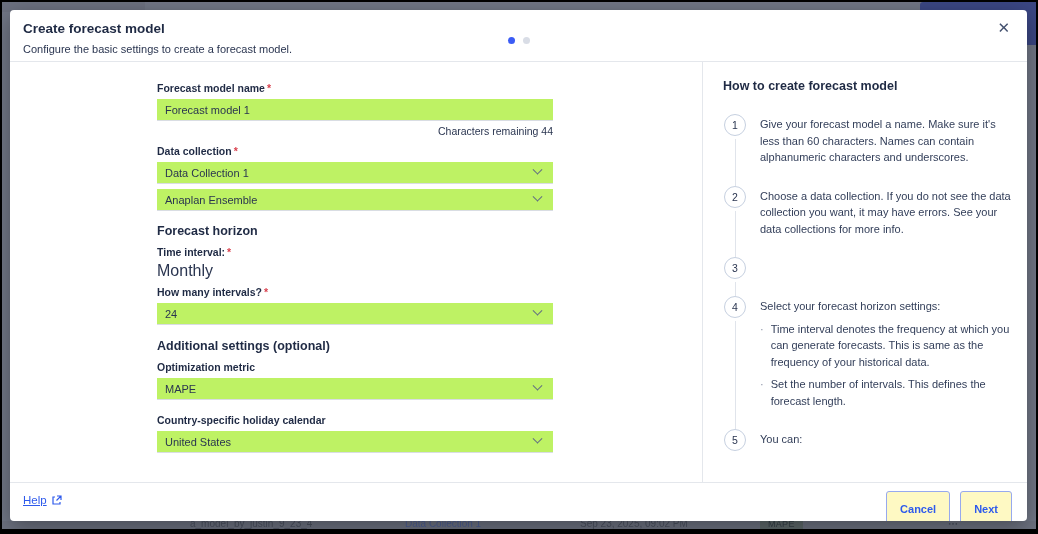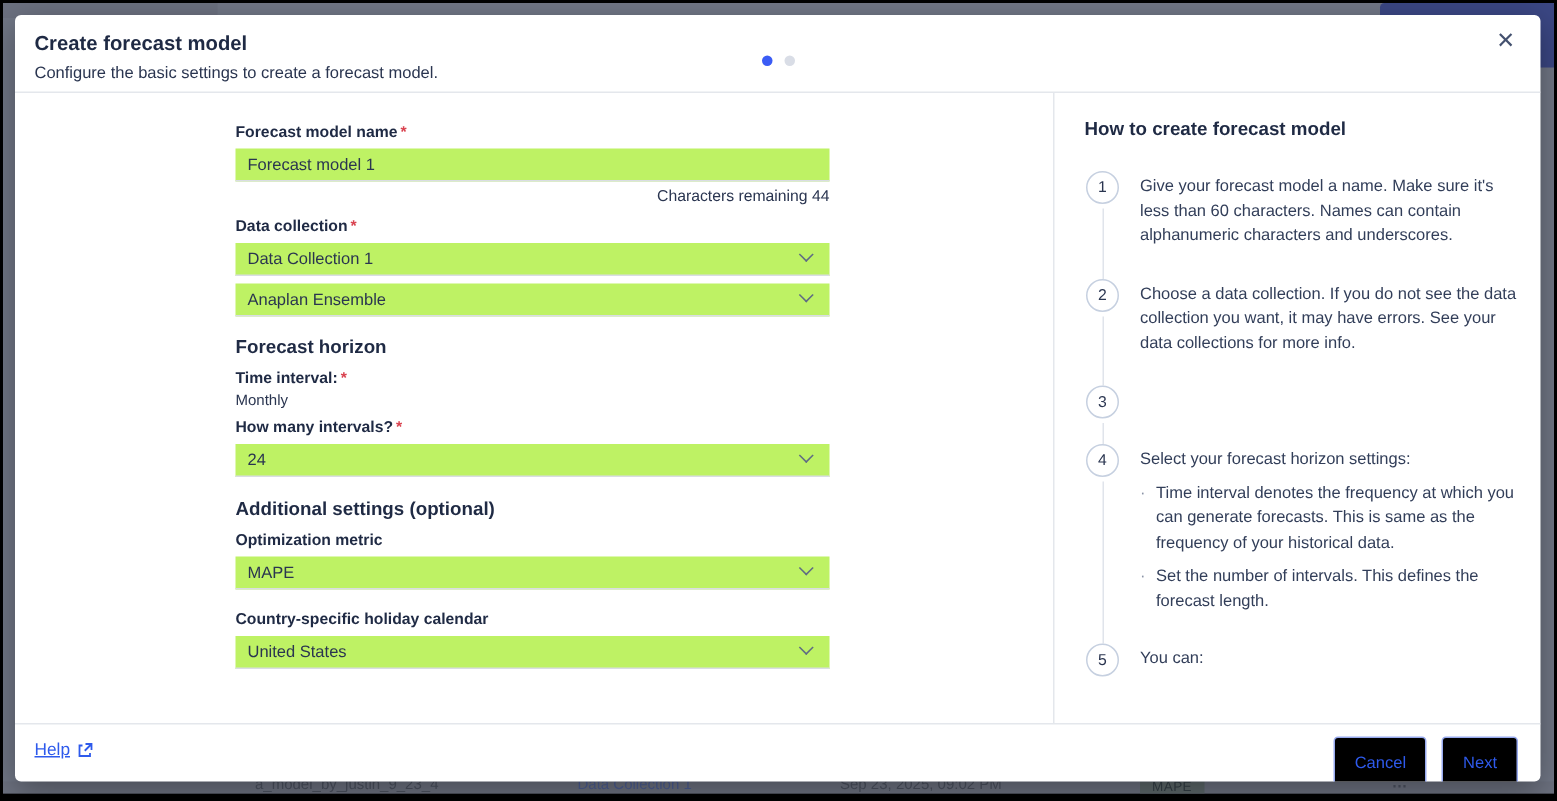--- a/index.html
+++ b/index.html
@@ -4,21 +4,21 @@
 <style>
   * { margin:0; padding:0; box-sizing:border-box; }
   html,body { width:1038px; height:534px; }
   body { background:#000; position:relative; font-family:"Liberation Sans", sans-serif; overflow:hidden; }
 
   .viewport { position:absolute; left:2px; top:2px; right:2px; bottom:5px; background:#717786; overflow:hidden; }
   .topbar-seam { position:absolute; left:0; top:0; width:143px; height:10px; background:#6c7180; }
   .bg-top-button { position:absolute; left:918px; top:0; width:118px; height:43px; background:#3b4784; border-radius:3px 3px 0 0; }
 
   .bg-table-row { position:absolute; left:0; right:0; bottom:0; height:8px; background:#6d7280; overflow:hidden; }
-  .bg-cell { position:absolute; top:-3px; font-size:10px; color:#4c5260; white-space:nowrap; }
+  .bg-cell { position:absolute; top:-3px; font-size:10px; color:#4c5260; white-space:nowrap;margin-left:20px; }
   .bg-cell.name { left:168px; }
   .bg-cell.collection { left:383px; color:#4d5e93; }
   .bg-cell.date { left:558px; }
   .bg-ready { position:absolute; left:758px; top:-4px; background:#5d686a; color:#343f46; font-size:9px; padding:2px 8px 4px; border-radius:2px; letter-spacing:.3px; }
   .bg-cell.menu { left:926px; font-weight:bold; letter-spacing:1px; }
 
   
   .modal { position:absolute; left:8px; top:8px; width:1017px; height:511px; background:#fff; border-radius:4px; box-shadow:0 6px 22px rgba(0,0,0,.35); overflow:hidden; }
 
   .modal-header { position:absolute; left:0; top:0; right:0; height:52px; border-bottom:1px solid #e4e7ec; }
@@ -36,21 +36,21 @@
 
   
   .form { margin:20px 0 0 147px; width:396px; }
   .field-label { font-size:10.5px; font-weight:bold; color:#1f2a44; }
   .req { color:#d9414e; margin-left:2px; }
   .text-input, .select { margin-top:5px; height:22px; width:100%; background:#bef264; border:none; border-bottom:1px solid #d9dde3; font-size:11px; color:#2a3550; padding:0 8px; font-family:"Liberation Sans", sans-serif; }
   .select { display:flex; align-items:center; justify-content:space-between; cursor:pointer; padding-right:12px; }
   .chevron { width:7px; height:7px; border-right:1.4px solid #5f6b84; border-bottom:1.4px solid #5f6b84; transform:rotate(45deg) translate(-2px,-2px); }
   .chars-remaining { margin-top:4px; font-size:10.5px; color:#2a3550; text-align:right; }
   .section-heading { font-size:12.5px; font-weight:bold; color:#1f2a44; }
-  .static-value { font-size:10px; color:#2a3550; }
+  .static-value { font-size:16px; color:#2a3550; }
   .mt8 { margin-top:8px; } .mt13 { margin-top:13px; } .mt14 { margin-top:14px; }
   .mt6 { margin-top:6px; } .mt4 { margin-top:4px; }
 
   
   .help-heading { font-size:12.5px; font-weight:bold; color:#1f2a44; }
   .steps { margin-top:21px; }
   .step { display:flex; gap:13px; }
   .step-rail { display:flex; flex-direction:column; align-items:center; width:24px; flex:none; }
   .step-circle { width:22px; height:22px; border:1px solid #c6d0e0; border-radius:50%; background:#fff; display:flex; align-items:center; justify-content:center; font-size:10.5px; color:#2a3550; flex:none; }
   .step-rail::after { content:''; flex:1; width:1px; background:#e0e4eb; margin-top:3px; min-height:14px; }
@@ -58,21 +58,21 @@
   .step-content { flex:1; font-size:11px; color:#323e59; line-height:1.5; padding-bottom:20px; padding-top:2px; }
   .step:last-child .step-content { padding-bottom:0; }
   .bullet { display:flex; gap:7px; margin-top:6px; }
   .bullet-marker { color:#8a93a6; flex:none; line-height:1.5; }
 
   
   .modal-footer { position:absolute; left:0; right:0; bottom:0; height:39px; border-top:1px solid #e4e7ec; }
   .help-link { position:absolute; left:13px; top:11px; display:flex; align-items:center; gap:4px; color:#2e5aec; font-size:11.5px; cursor:pointer; }
   .help-link .label { text-decoration:underline; }
   .footer-buttons { position:absolute; right:15px; top:8px; display:flex; gap:10px; }
-  .btn { height:36px; padding:0 13px; background:#000000; border:1px solid #97a9ee; border-radius:3px; color:#2e5aec; font-size:11px; font-weight:normal; font-family:"Liberation Sans", sans-serif; cursor:pointer; display:flex; align-items:center; }
+  .btn { height:36px; padding:0 13px; background:#fef9c3; border:1px solid #97a9ee; border-radius:3px; color:#2e5aec; font-size:11px; font-weight:bold; font-family:"Liberation Sans", sans-serif; cursor:pointer; display:flex; align-items:center; }
 </style>
 </head>
 <body>
 
 <div class="viewport">
   <div class="topbar-seam"></div>
   <div class="bg-top-button"></div>
 
   <div class="bg-table-row">
     <span class="bg-cell name">a_model_by_justin_9_23_4</span>

